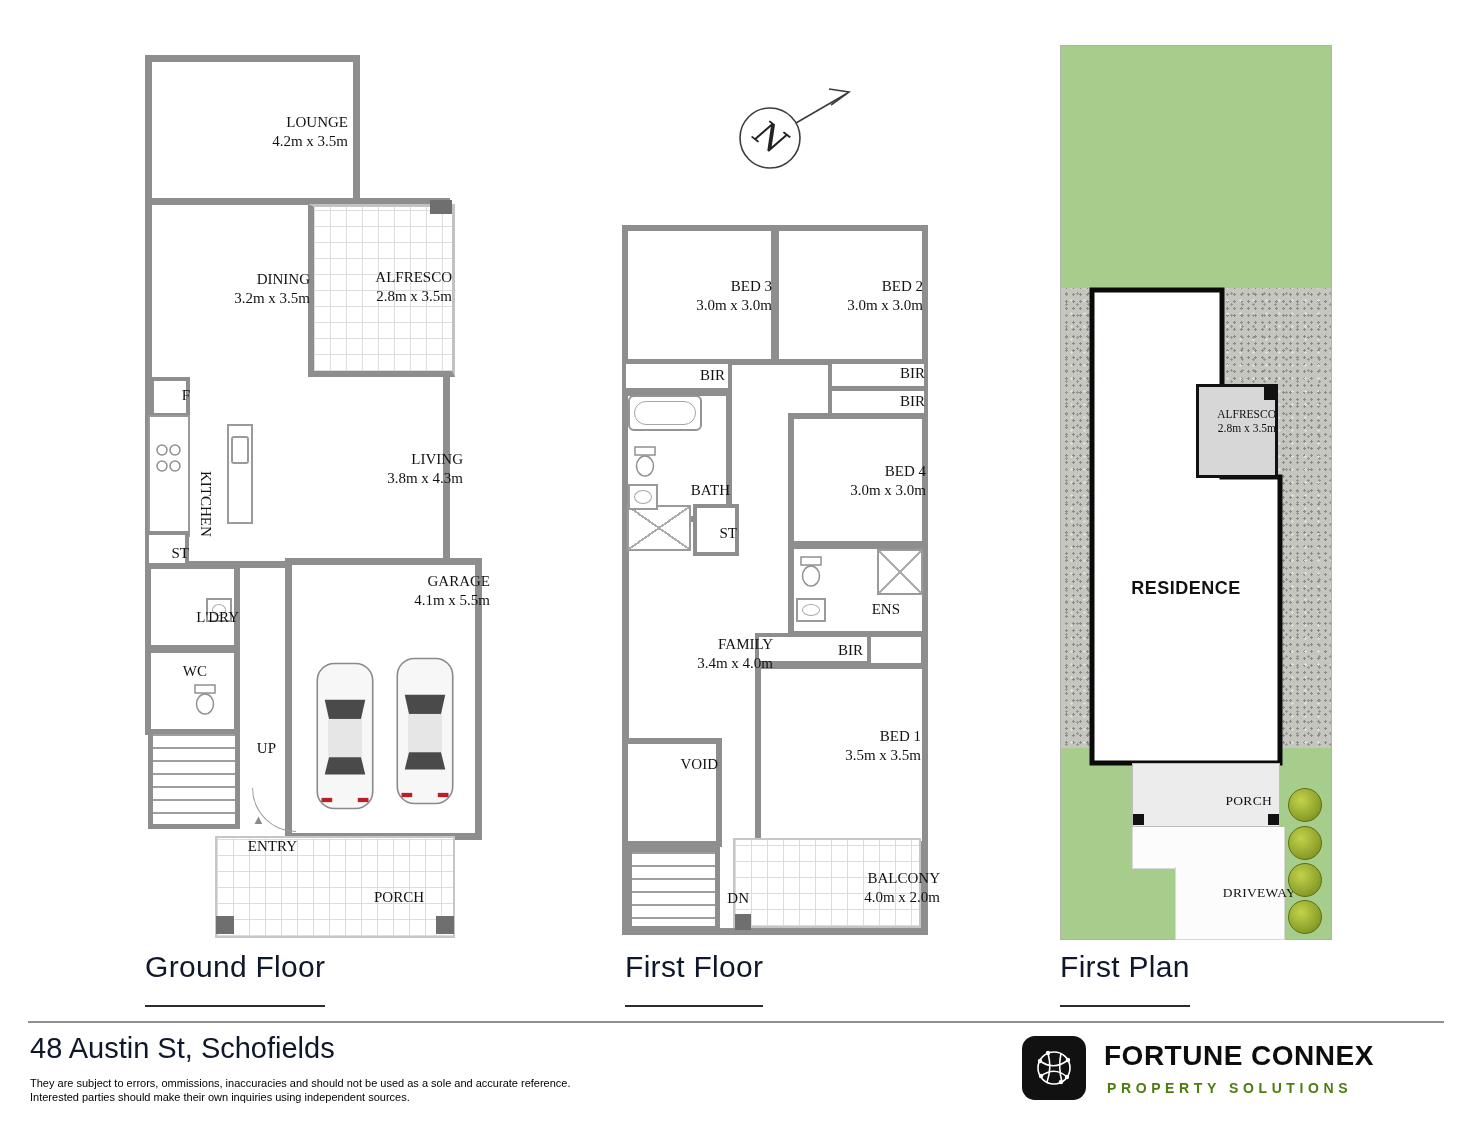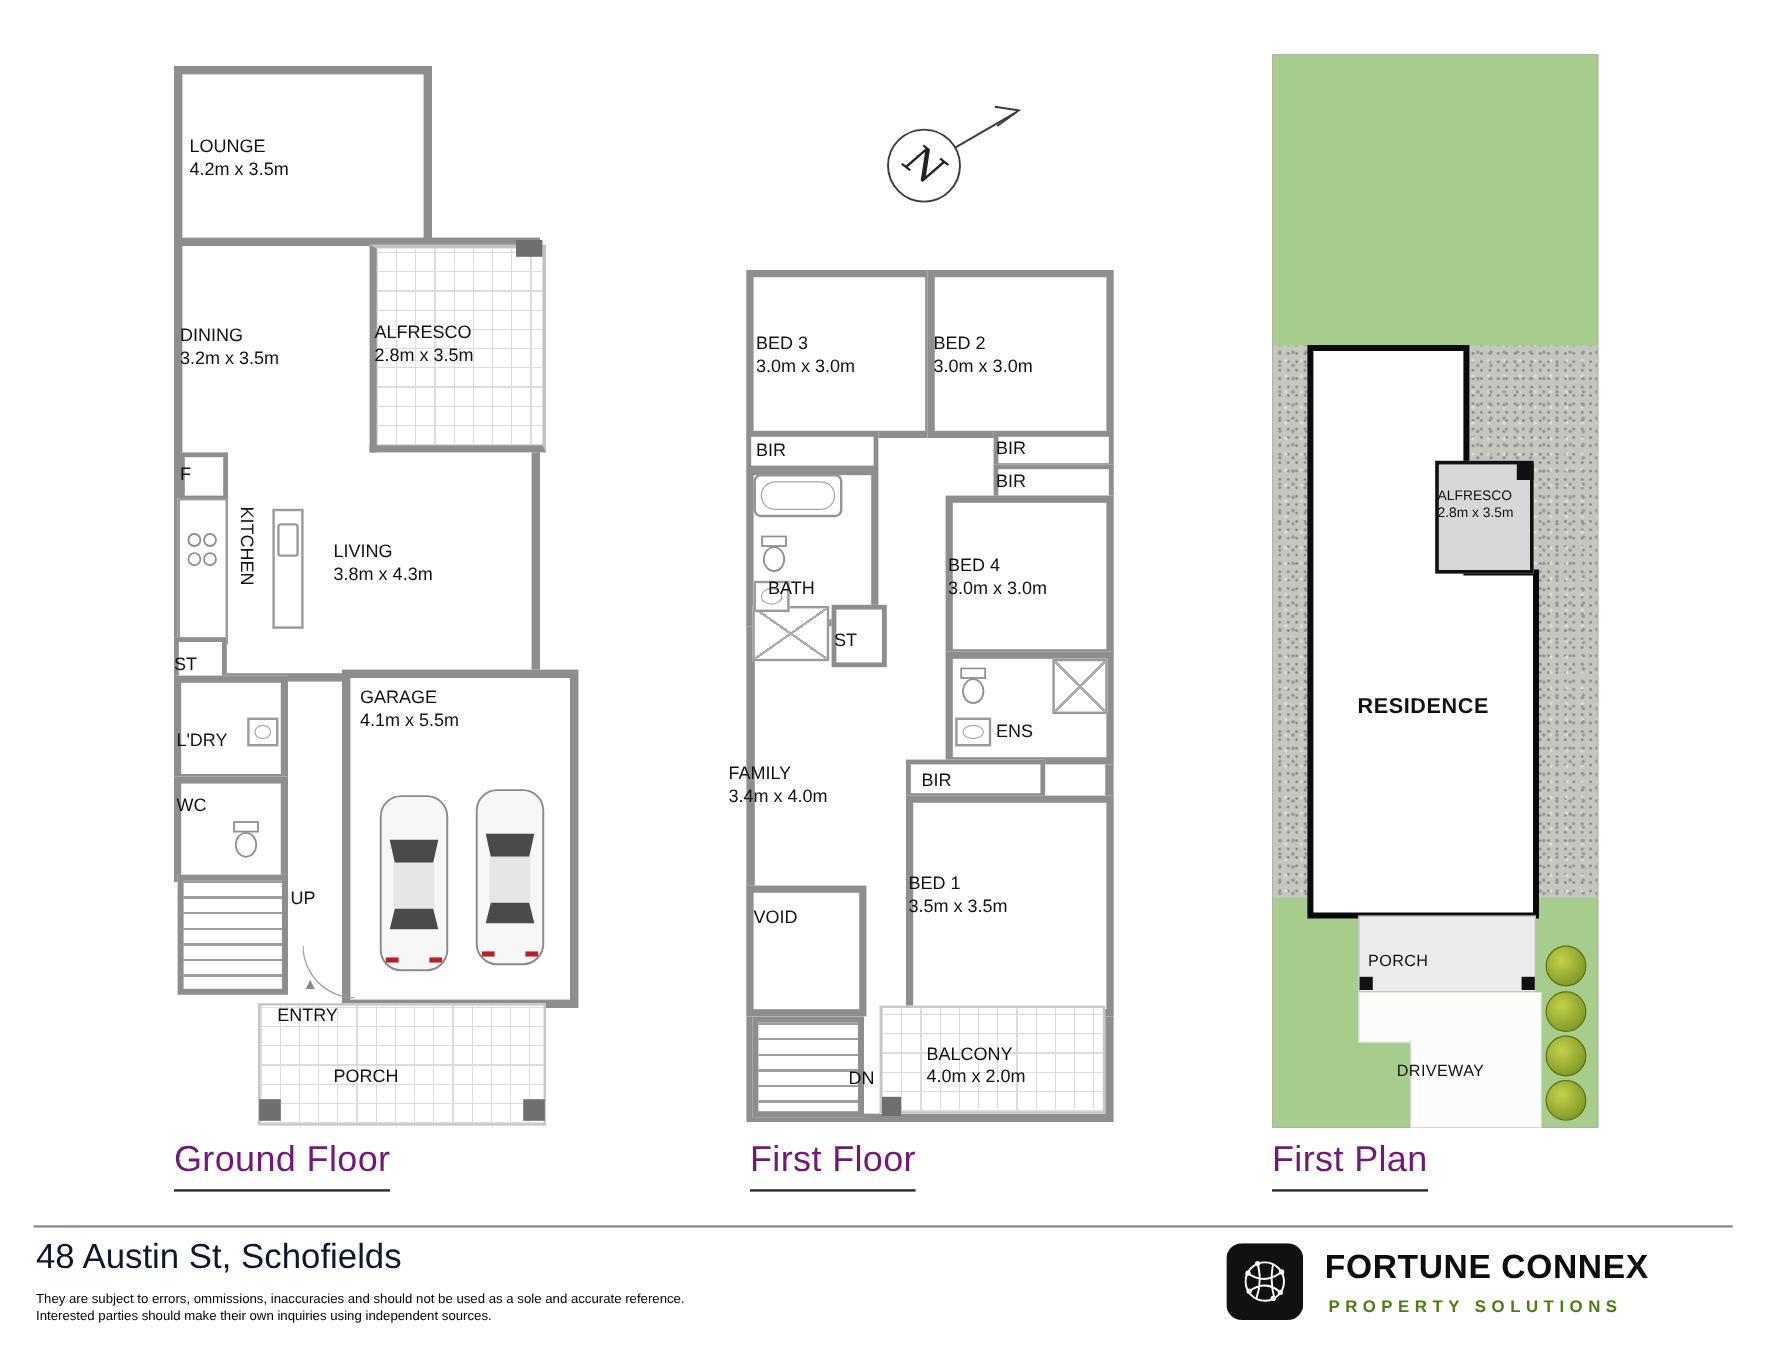--- a/index.html
+++ b/index.html
@@ -25,42 +25,42 @@
       radial-gradient(#97978f 1.2px, transparent 1.4px),
       radial-gradient(#e0e0da 1.2px, transparent 1.4px),
       radial-gradient(#8a8a84 1px, transparent 1.2px);
     background-size: 11px 11px, 13px 13px, 7px 7px;
     background-position: 0 0, 4px 6px, 2px 3px;
   }
   .treads {
     position:absolute; background-color:#fff; border:5px solid #8e8e8e;
     background-image: repeating-linear-gradient(180deg, #9e9e9e 0 2px, transparent 2px 13px);
   }
-  .lbl { position:absolute; text-align:left; font-size:15px; line-height:1.28; color:#121212; }
+  .lbl { position:absolute; text-align:right; font-size:15px; line-height:1.28; color:#121212;font-family:Liberation Serif, serif; }
   .lbl.sm { font-size:11.5px; line-height:1.2; }
   .lbl.md { font-size:13.5px; letter-spacing:.3px; }
   .vert { writing-mode: vertical-rl; text-orientation: mixed; }
   .pillar { position:absolute; background:#6f6f6f; }
   .pillar-dark { position:absolute; background:#111; }
   .fixture { position:absolute; border:2px solid #9a9a9a; background:#fff; }
   .tub { position:absolute; border:2px solid #949494; border-radius:6px; background:#fff; }
   .tub::after { content:""; position:absolute; inset:4px; border:1.5px solid #a6a6a6; border-radius:12px; }
   .vanity { position:absolute; border:2px solid #9a9a9a; background:#fff; }
   .vanity::after { content:""; position:absolute; inset:4px; border:1.5px solid #a8a8a8; border-radius:50%; }
   .shower {
     position:absolute; border:2px solid #9a9a9a;
     background:
       linear-gradient(to top right, transparent calc(50% - 1px), #ababab calc(50% - 1px) calc(50% + 1px), transparent calc(50% + 1px)),
       linear-gradient(to bottom right, transparent calc(50% - 1px), #ababab calc(50% - 1px) calc(50% + 1px), transparent calc(50% + 1px)),
       #fff;
   }
   .arc { position:absolute; border:1.5px solid #9b9b9b; border-top:none; border-right:none; border-radius:0 0 0 100%; }
   .title {
-    position:absolute; font-size:30px; color:#701a75;
-    border-bottom:2px solid #2b2b2b; padding-bottom:7px; letter-spacing:.3px;
+    position:absolute; font-size:30px; color:#0f172a;
+    border-bottom:2px solid #2b2b2b; padding-bottom:21px; letter-spacing:.3px;
   }
   .tree {
     position:absolute; width:34px; height:34px; border-radius:50%;
     background: radial-gradient(circle at 38% 35%, #c3d24b, #8fa32c 62%, #6e8318);
     border:1px solid #5d7013;
   }
   .grass-lot { position:absolute; background:#a6cd8b; border:1px solid #b2b2ae; }
   .footer-rule { position:absolute; background:#8f8f8f; }
   .address { position:absolute; font-size:29px; color:#0f172a; }
   .disclaimer { position:absolute; font-size:11px; line-height:13.5px; color:#000; }

